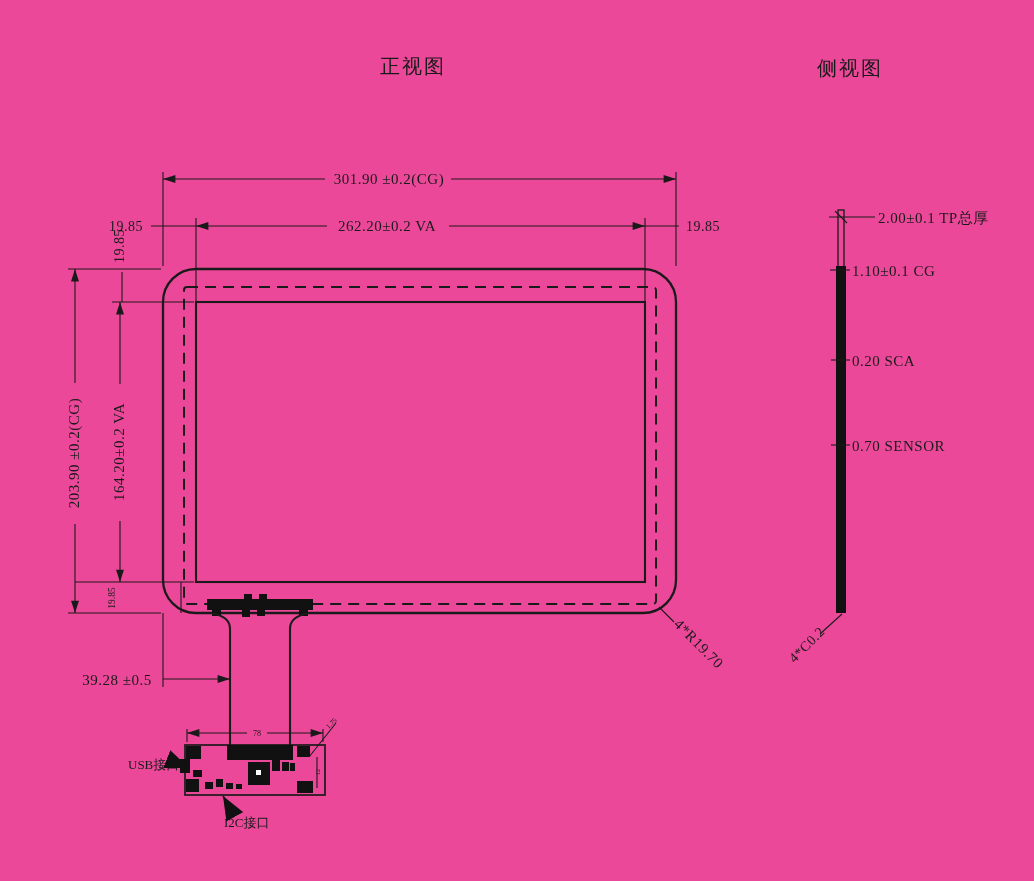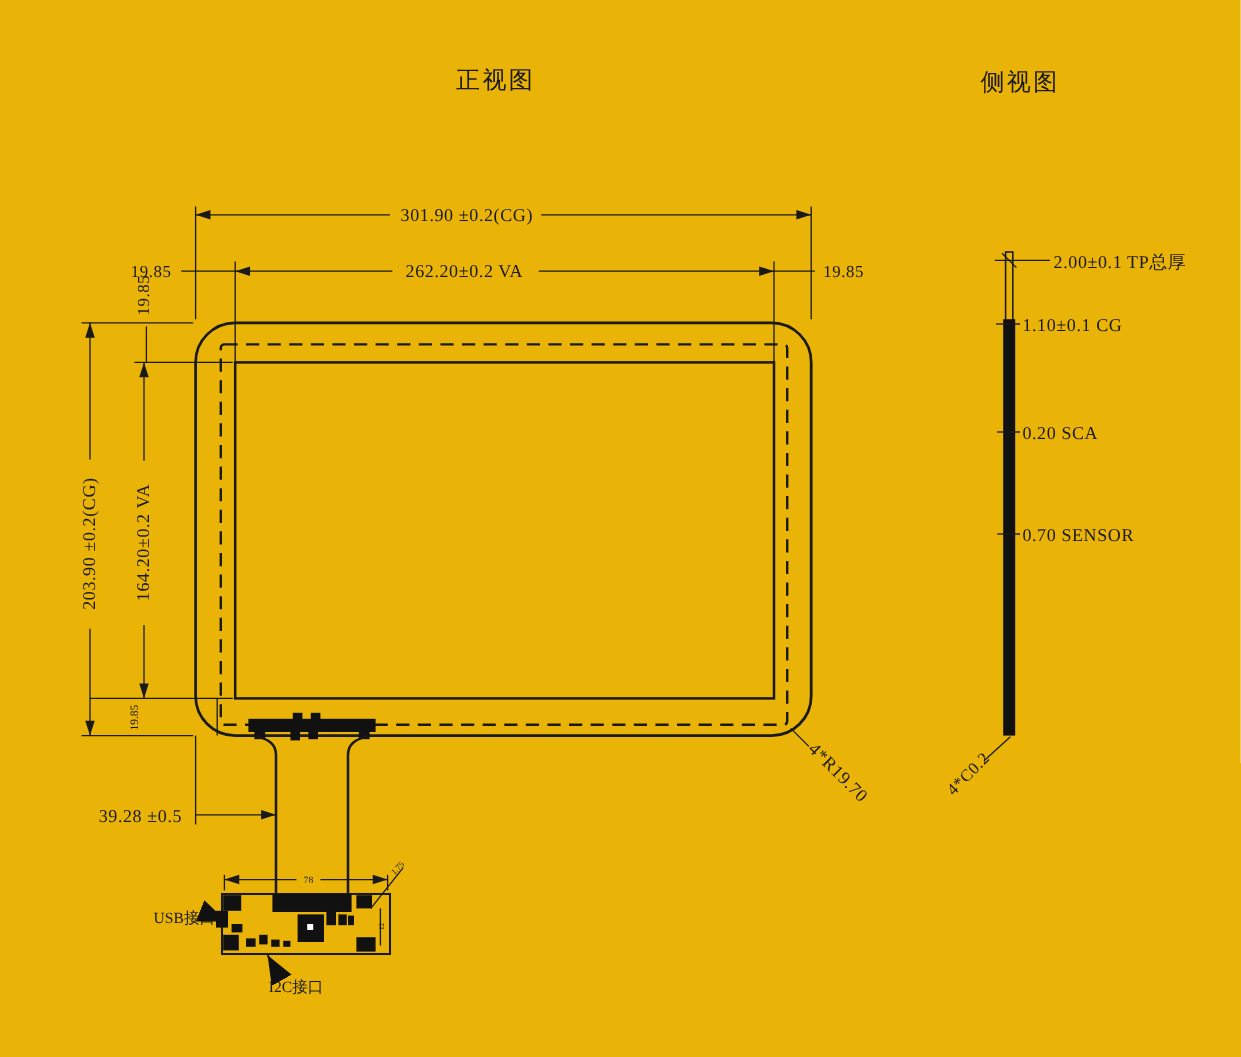--- a/index.html
+++ b/index.html
@@ -7,21 +7,21 @@
     padding: 0;
     background: #ffffff;
     width: 1034px;
     height: 881px;
     overflow: hidden;
   }
   .stage {
     position: relative;
     width: 1034px;
     height: 881px;
-    background: #eab308;
+    background: #ec4899;
   }
   svg { display: block; }
   .ln   { stroke: #1a1a1a; stroke-width: 1.1; fill: none; }
   .ln2  { stroke: #1a1a1a; stroke-width: 2.1; fill: none; }
   .outline { stroke: #1a1a1a; stroke-width: 2.3; fill: none; }
   .dashed  { stroke: #1a1a1a; stroke-width: 2; fill: none; stroke-dasharray: 11 7; }
   .blk  { fill: #111111; stroke: none; }
   .dimtext {
     font-family: "Liberation Serif", "DejaVu Serif", serif;
     font-size: 15px;

